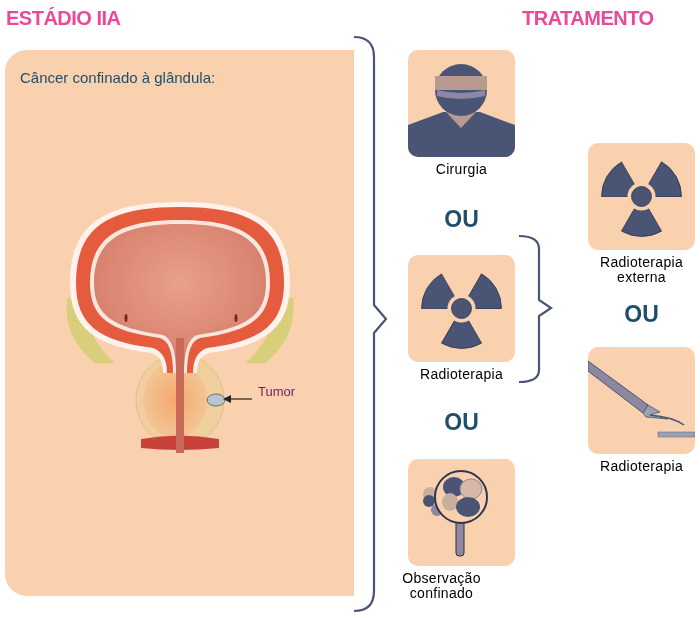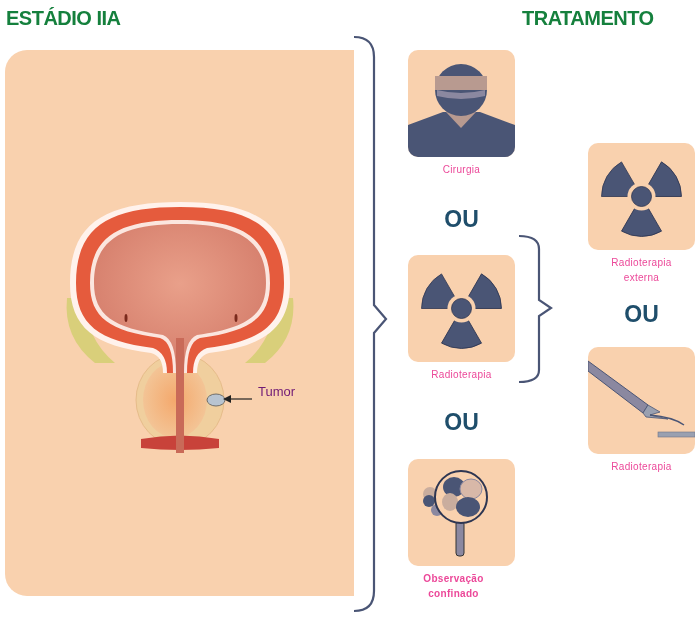--- a/index.html
+++ b/index.html
@@ -1,34 +1,35 @@
 <!DOCTYPE html>
 <html><head>
 <meta charset="utf-8">
 <style>
   html, body { margin:0; padding:0; background:#ffffff; }
   body { width:700px; height:618px; position:relative; overflow:hidden;
          font-family:"Liberation Sans","DejaVu Sans",sans-serif; }
   .abs { position:absolute; }
-  .heading { color:#15803d; font-weight:bold; font-size:20px; letter-spacing:-0.5px; }
+  .heading { color:#ec4899; font-weight:bold; font-size:20px; letter-spacing:-0.5px; }
   .panel { left:5px; top:50px; width:349px; height:546px; background:#f9d1ae;
            border-radius:22px 0 0 22px; }
   .panel-text { left:20px; top:67px; color:#1f4e6b; font-size:15px; line-height:21px; }
   .tile { background:#f9d1ae; border-radius:10px; overflow:hidden; }
-  .label { color:#ec4899; font-size:10px; text-align:center; line-height:15px; letter-spacing:0.3px; }
+  .label { color:#000000; font-size:14px; text-align:center; line-height:15px; letter-spacing:0.3px; }
   .ou { color:#1f4e6b; font-weight:bold; font-size:23px; text-align:center; }
   svg { display:block; }
 </style>
 </head>
 <body>
 
 <div class="abs heading" style="left:6px;top:7px;">ESTÁDIO IIA</div>
 
 <div class="abs panel"></div>
 <div class="abs panel-text">
+  <div>Câncer confinado à glândula:</div>
 </div>
 
 <div class="abs" style="left:55px;top:188px;width:250px;height:265px;">
   <svg width="250" height="265" viewBox="0 0 250 265">
     <defs>
       <radialGradient id="bl" cx="50%" cy="40%" r="60%">
         <stop offset="0%" stop-color="#e9a08a"></stop>
         <stop offset="100%" stop-color="#d47c6a"></stop>
       </radialGradient>
       <radialGradient id="pr" cx="50%" cy="50%" r="55%">
@@ -112,21 +113,21 @@
     <circle cx="21" cy="42" r="6" fill="#4a5575"></circle>
     <circle cx="29" cy="51" r="6" fill="#8b88a0"></circle>
     <rect x="48" y="62" width="8" height="35" rx="3" fill="#8b88a0" stroke="#333" stroke-width="1"></rect>
     <circle cx="53" cy="38" r="26" fill="#f9d1ae" stroke="#2e3652" stroke-width="2"></circle>
     <ellipse cx="46" cy="28" rx="11" ry="10" fill="#4a5575"></ellipse>
     <ellipse cx="63" cy="30" rx="11" ry="10" fill="#d8b8a8" stroke="#8b88a0"></ellipse>
     <ellipse cx="42" cy="43" rx="8" ry="9" fill="#c9ad9e"></ellipse>
     <ellipse cx="60" cy="48" rx="12" ry="10" fill="#4a5575"></ellipse>
   </svg>
 </div>
-<div class="abs label" style="left:400px;top:571px;width:107px;font-weight:bold;">
+<div class="abs label" style="left:388px;top:571px;width:107px;">
   <div>Observação</div>
   <div>confinado</div>
 </div>
 
 <div class="abs tile" style="left:588px;top:143px;width:107px;height:107px;">
   <svg width="107" height="107" viewBox="0 0 107 107">
     <g fill="#4a5575" stroke="#2e3652" stroke-width="0.8" transform="translate(53.5,53.5)">
       <path d="M0 0 L-20 -34.6 A40 40 0 0 0 -40 0 Z"></path>
       <path d="M0 0 L-20 -34.6 A40 40 0 0 0 -40 0 Z" transform="rotate(120)"></path>
       <path d="M0 0 L-20 -34.6 A40 40 0 0 0 -40 0 Z" transform="rotate(240)"></path>

